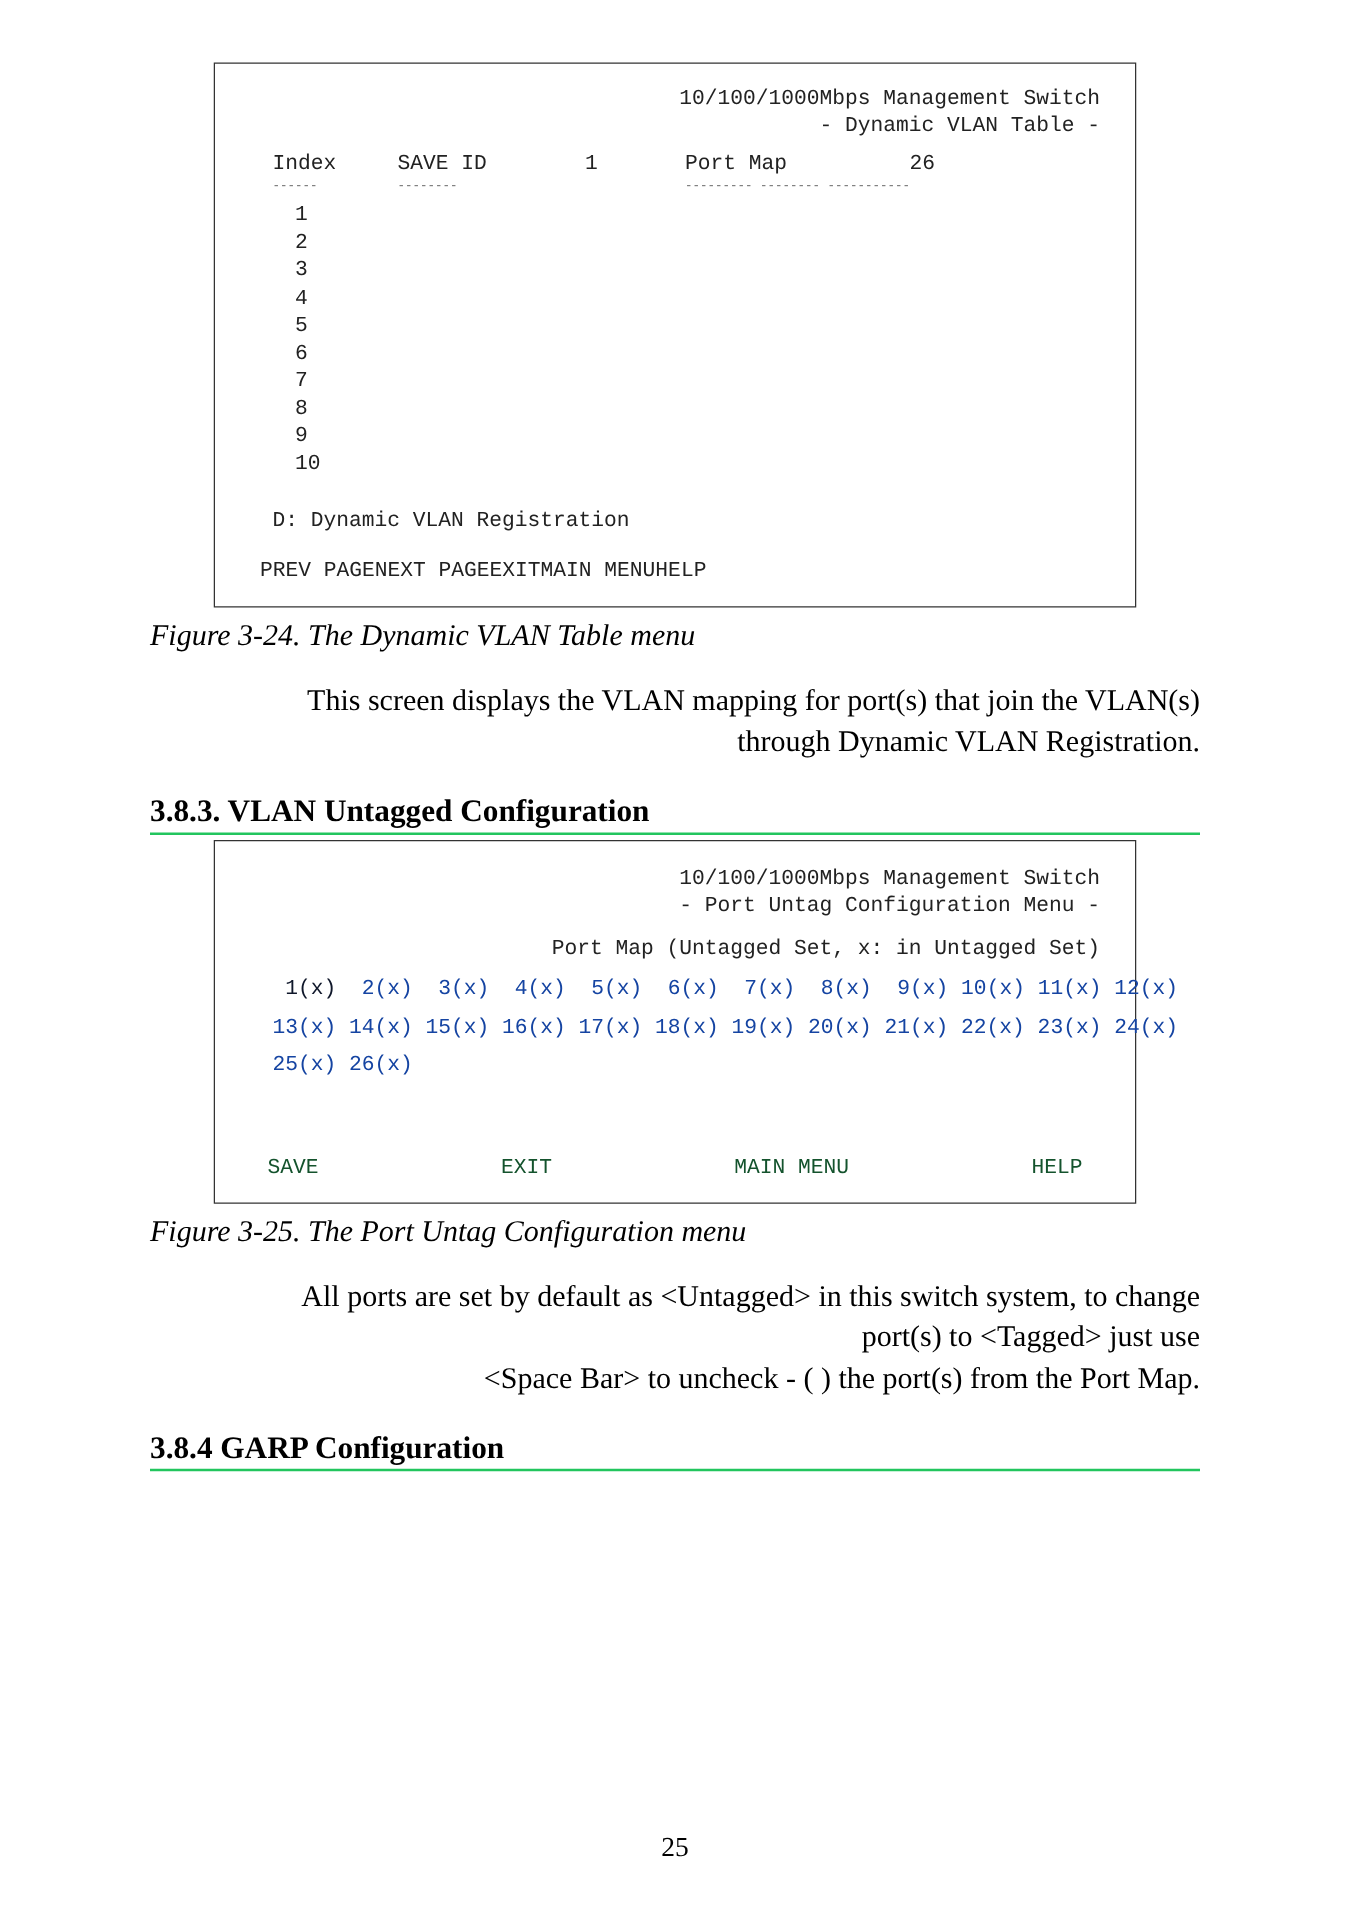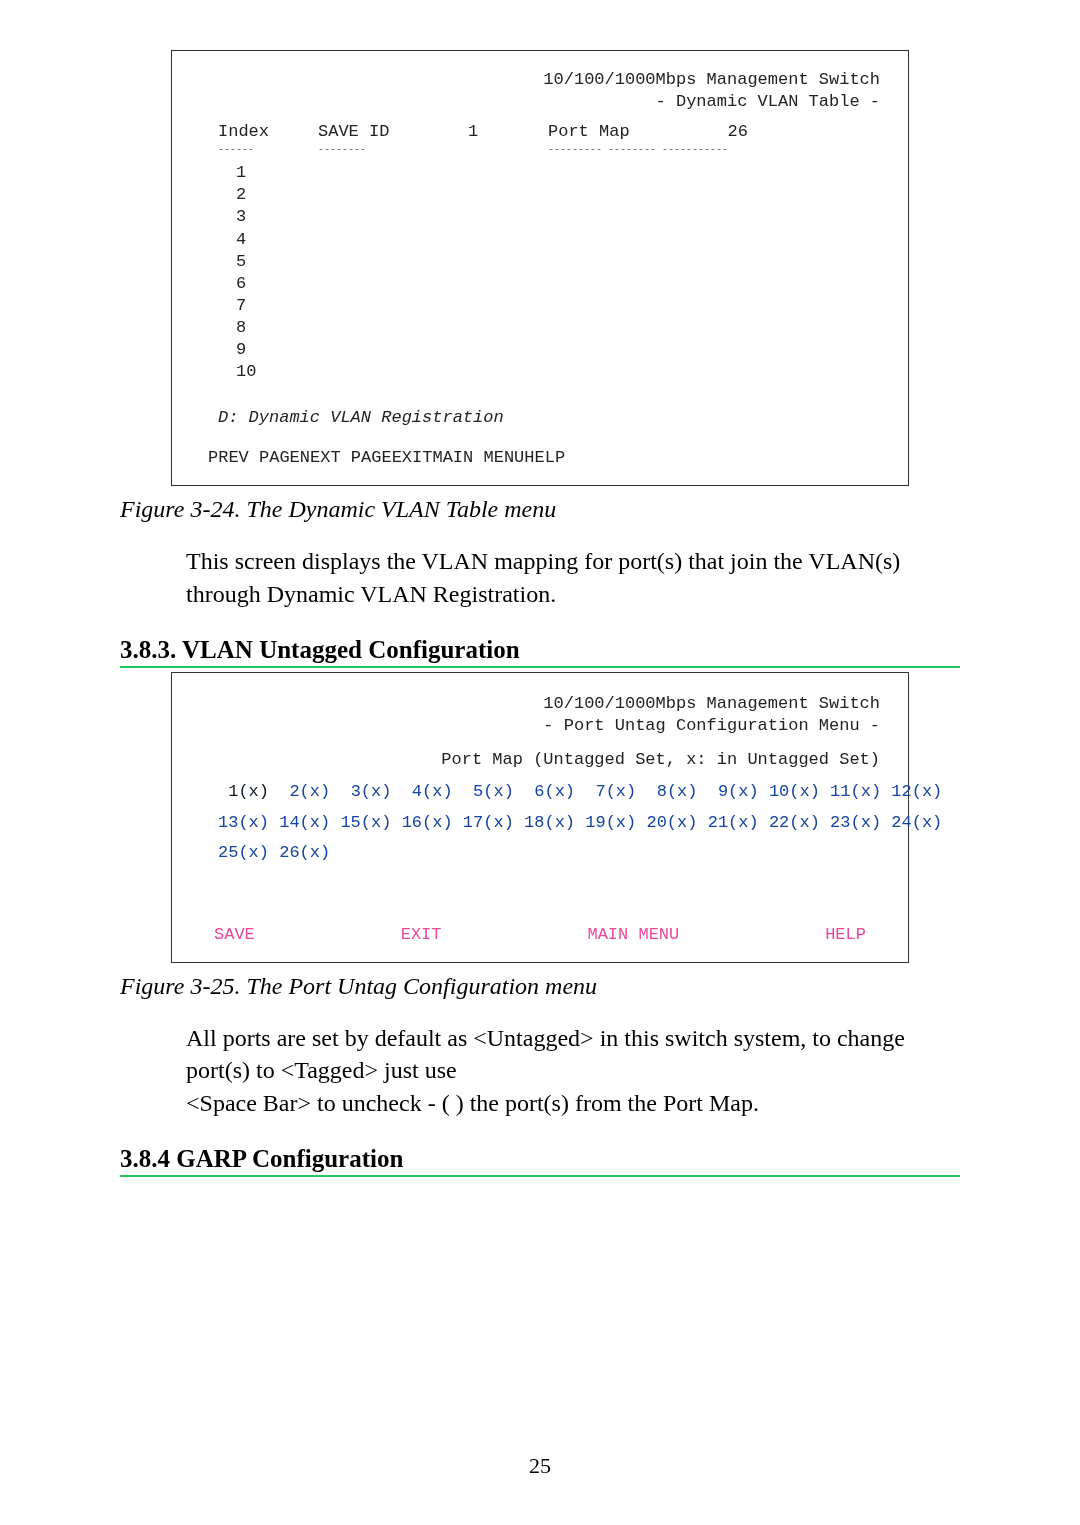--- a/index.html
+++ b/index.html
@@ -31,55 +31,56 @@
   .sep-hdr { margin-bottom: 8px; }
   .tbl-head { display: flex; }
   .tbl-head div { white-space: pre; }
   .col-index { width: 100px; }
   .col-vlan  { width: 150px; }
   .col-num   { width: 80px; }
   .col-port  { width: 160px; }
   .col-count { width: 40px; text-align: right; }
   .index-list { margin-top: 6px; }
   .index-list div { white-space: pre; }
-  .d-line { margin: 24px 0 18px 18px; font-style: italic; }
+  .d-line { margin: 24px 0 18px 18px; }
   .footer-menu1 { display: flex; padding: 0 8px; }
   .figure-caption {
     font-style: italic;
     font-size: 24px;
     margin: 6px 0 22px 0;
   }
   .body-text {
     font-size: 24px;
     line-height: 1.35;
     margin: 0 0 26px 66px;
     max-width: 780px;
+    text-align: right;
   }
   .heading {
     font-weight: bold;
     font-size: 25px;
     margin: 0 0 4px 0;
     border-bottom: 2px solid #22c55e;
     padding-bottom: 2px;
     width: 100%;
   }
   .term2-inner { padding-top: 2px; }
   .port-rows { margin: 10px 0 0 18px; color: #1544a2; }
   .port-rows .row { margin: 8px 0; white-space: pre; }
   .port-rows .first-port { color: #0f172a; }
   .footer-menu2 {
     display: flex;
     justify-content: space-between;
     padding: 0 14px;
     margin-top: 60px;
-    color: #ec4899;
+    color: #14532d;
   }
   .page-number {
     position: absolute;
-    bottom: 46px;
+    bottom: 34px;
     left: 0;
     width: 100%;
     text-align: center;
     font-size: 22px;
     font-family: "Times New Roman", serif;
   }
   .cursor-block {
     display: inline-block;
     width: 10px; height: 14px;
     background: #222;

